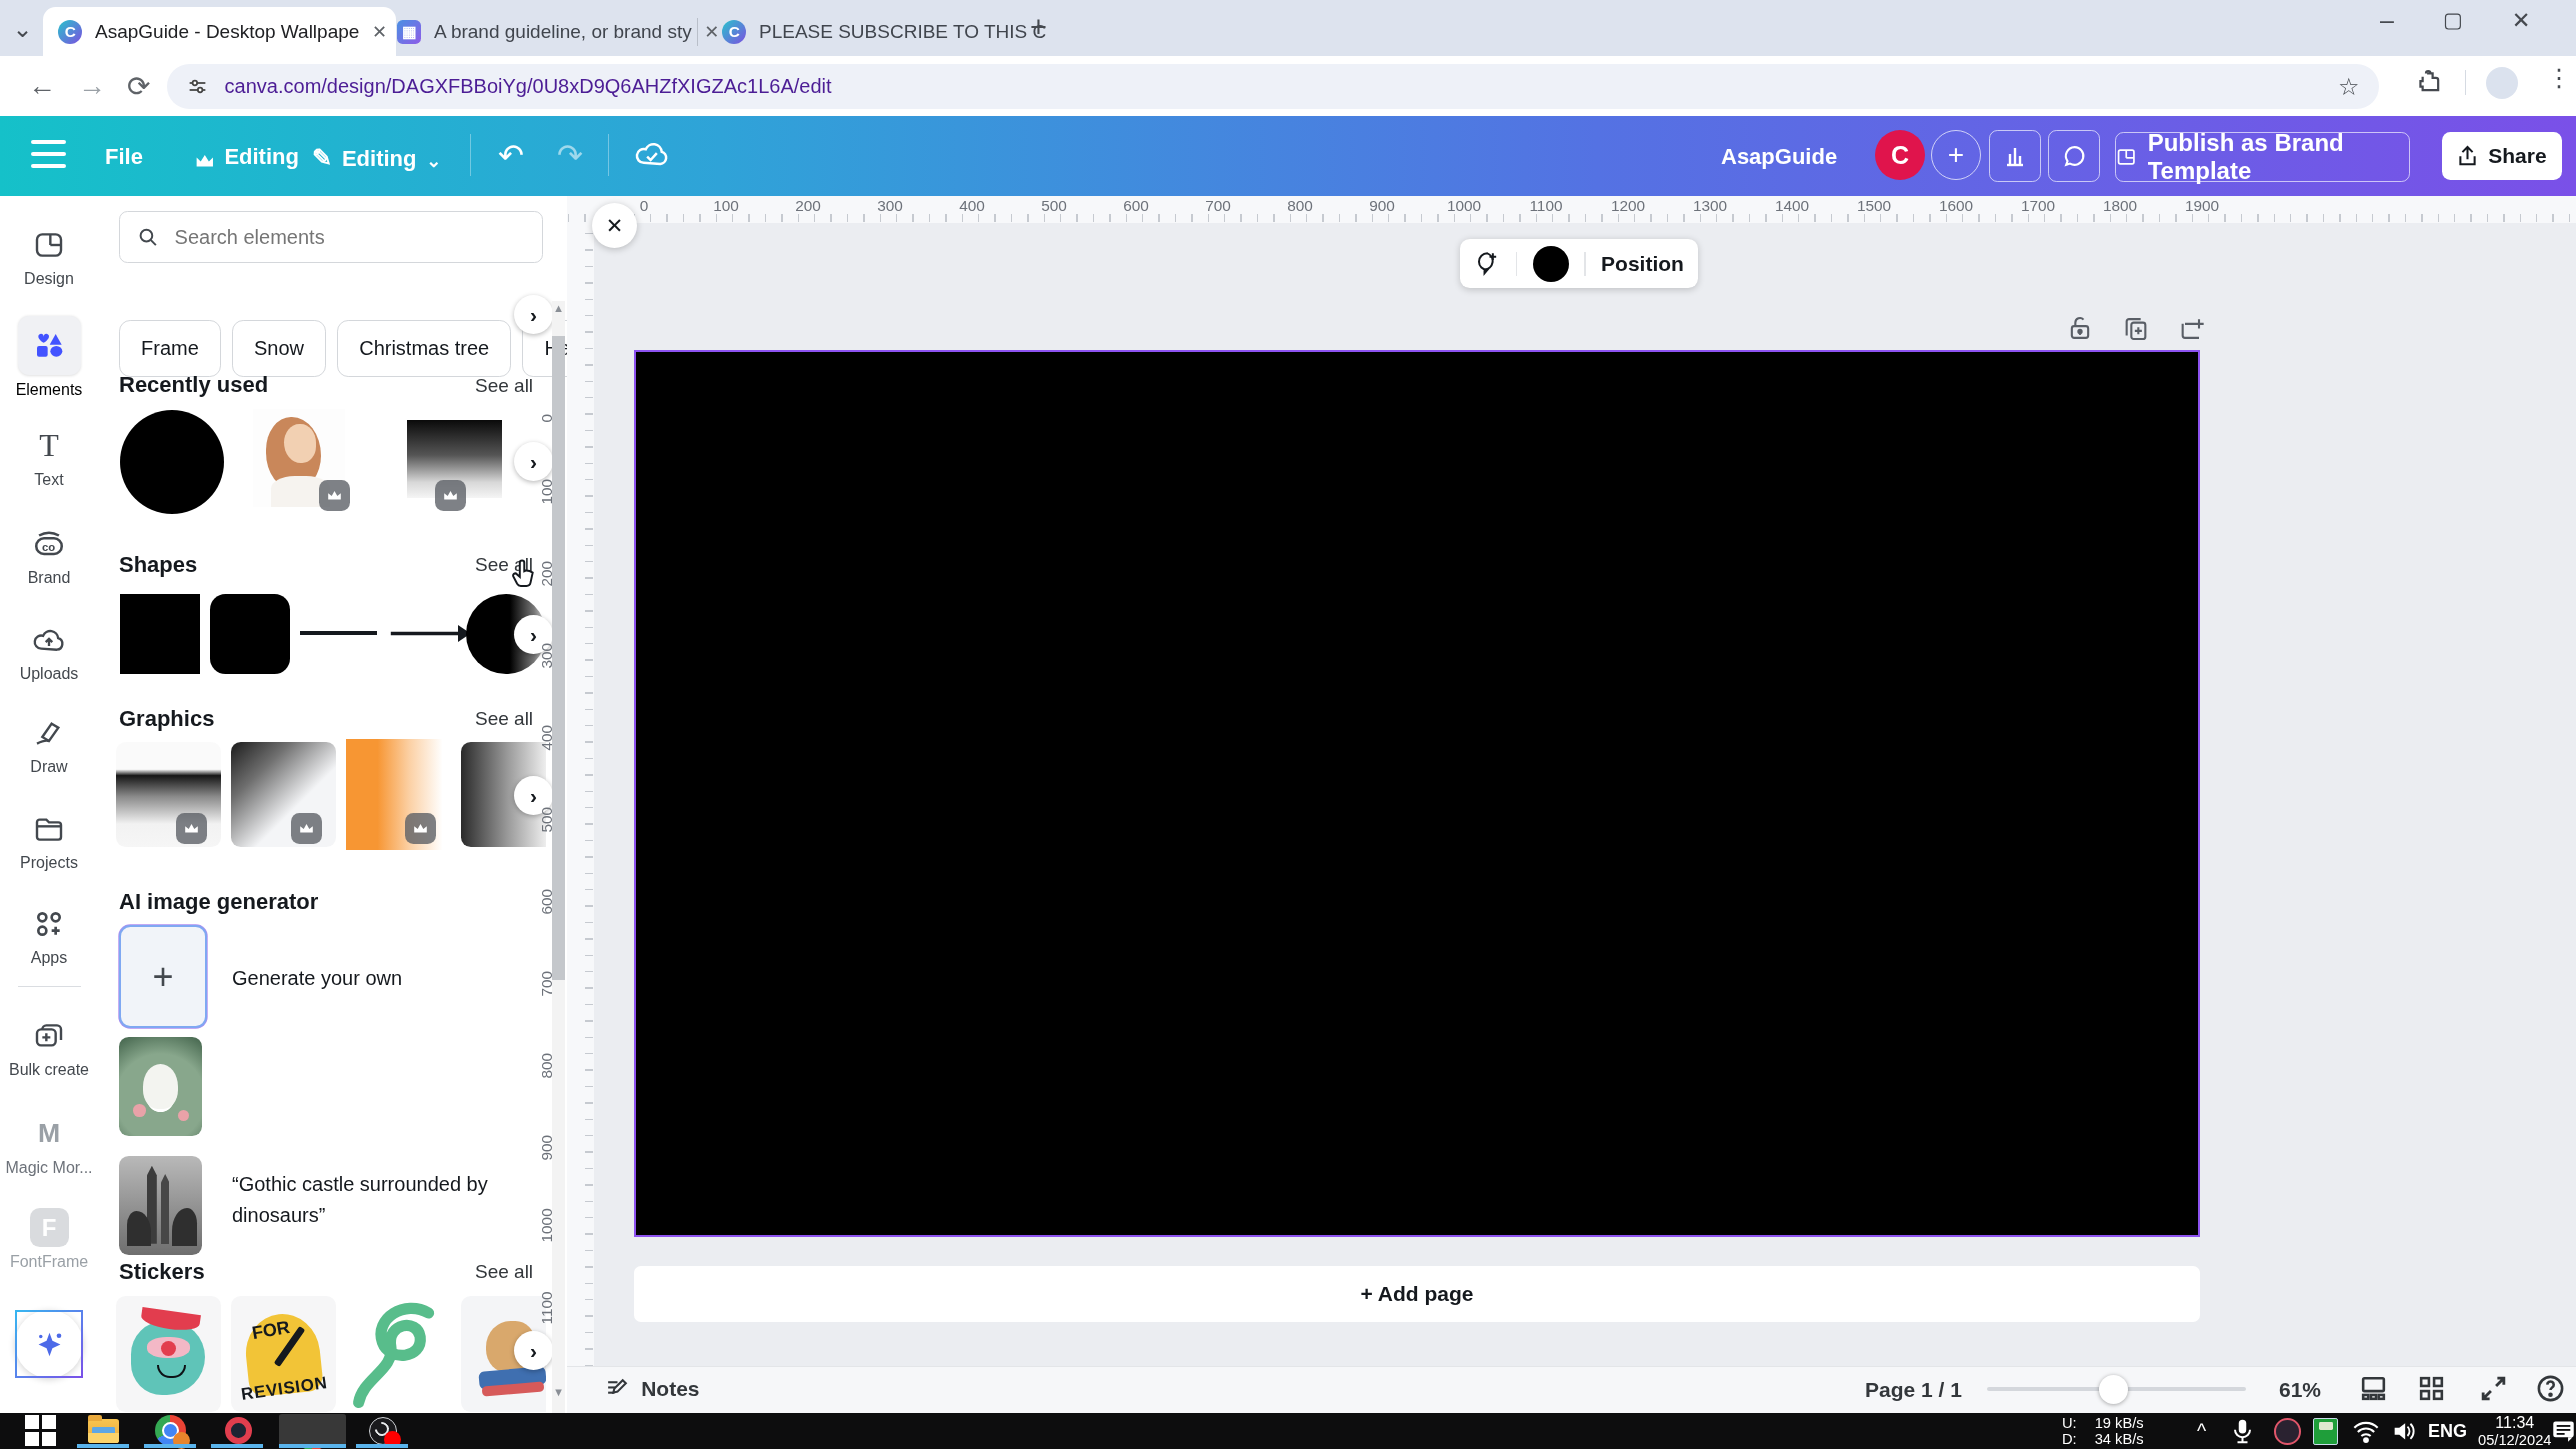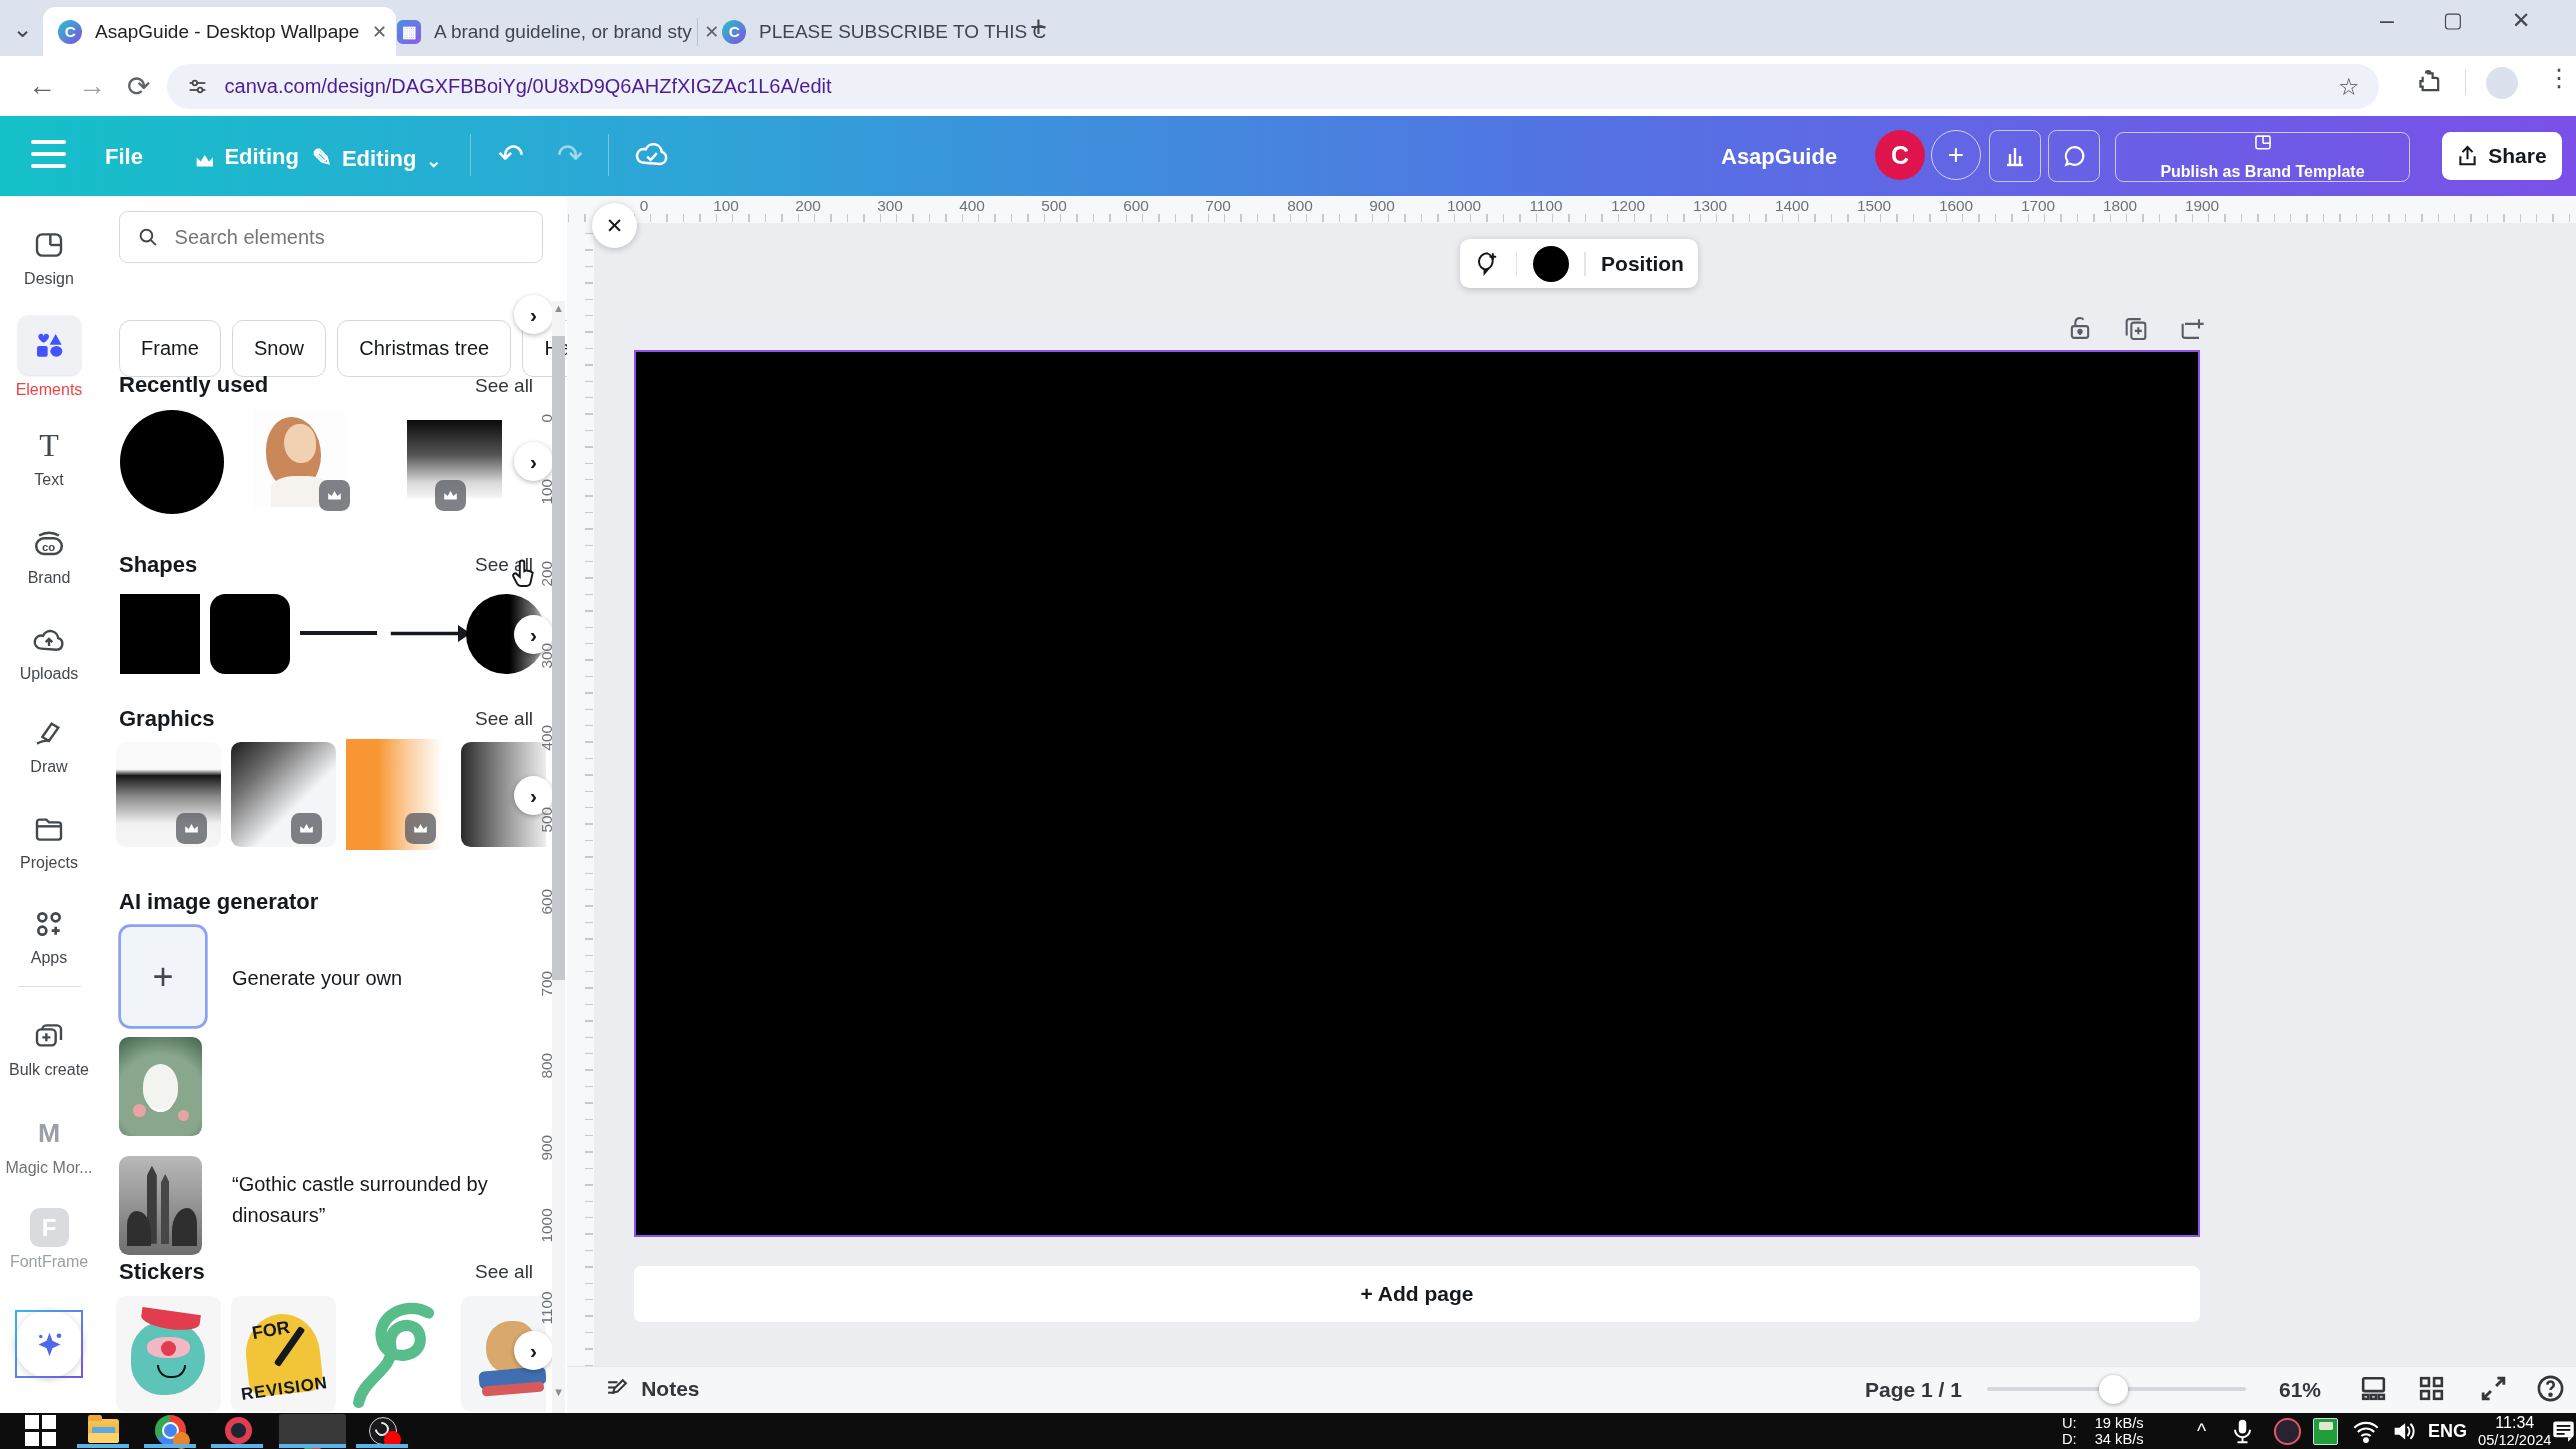--- a/index.html
+++ b/index.html
@@ -177,21 +177,21 @@
           <line x1="12" y1="20" x2="12" y2="4"></line>
           <line x1="17" y1="20" x2="17" y2="12"></line>
         </g>
       </svg>
   </div>
   <div class="abs pillbtn" style="left:2048px;top:130px;width:50px;height:50px;">
     <svg width="25" height="25" viewBox="0 0 24 24" fill="none" stroke="#fff" stroke-width="2">
         <path d="M12 3a8.5 8.5 0 1 1-4.3 15.8 L4 20 l1.3-3.6 A8.5 8.5 0 0 1 12 3 Z"></path>
       </svg>
   </div>
-  <div class="abs pillbtn" style="left:2115px;top:132px;width:293px;height:48px;gap:11.2px;font-size:16px;font-weight:700;flex-direction:column;">
+  <div class="abs pillbtn" style="left:2115px;top:132px;width:293px;height:48px;gap:11.2px;font-size:24px;font-weight:700;">
     <svg width="24" height="24" viewBox="0 0 24 24" fill="none" stroke="#fff" stroke-width="2">
         <rect x="3" y="4" width="18" height="16" rx="2"></rect>
         <line x1="12" y1="4" x2="12" y2="13"></line>
         <line x1="12" y1="13" x2="21" y2="13"></line>
       </svg>
     <span>Publish as Brand Template</span>
   </div>
   <div class="abs sharebtn" style="left:2442px;top:132px;width:120px;height:48px;">
     <svg width="21" height="22.4" viewBox="0 0 20 22" fill="none" stroke="#15191e" stroke-width="2">
         <path d="M10 14 V2 M5 7 l5-5 5 5 M3 11 v8 h14 v-8"></path>
@@ -212,21 +212,21 @@
   </div>
   <div class="abs railitem" style="top:316px;">
     <span class="railicon railactive" style="width:63px;height:59px;">
       <svg width="32" height="32" viewBox="0 0 24 24" fill="#4353ff">
           <path d="M6.5 3.5 C8 2 10 3 10 5 C10 3 12 2 13.5 3.5 C15 5 13 8 10 9.5 C7 8 5 5 6.5 3.5Z" transform="translate(-2,0)"></path>
           <rect x="3" y="12" width="8" height="8" rx="1.5"></rect>
           <path d="M18 2 l4.5 8 h-9 Z" transform="translate(-1,1)"></path>
           <ellipse cx="17.5" cy="16" rx="4.5" ry="4"></ellipse>
         </svg>
     </span>
-    <span class="raillabel" style="color:#ef4444;">Elements</span>
+    <span class="raillabel" style="color:#000000;">Elements</span>
   </div>
   <div class="abs railitem" style="top:426px;">
     <span class="railicon" style="font-size:32px;font-family:'Liberation Serif',serif;">T</span>
     <span class="raillabel">Text</span>
   </div>
   <div class="abs railitem" style="top:524px;">
     <span class="railicon">
         <svg width="34" height="34" viewBox="0 0 24 24" fill="none" stroke="#43484e" stroke-width="1.8" style="font-size:40px">
           <rect x="3" y="8" width="18" height="11" rx="5.5"></rect>
           <path d="M5 6 q7-4 14 0" fill="none"></path>

